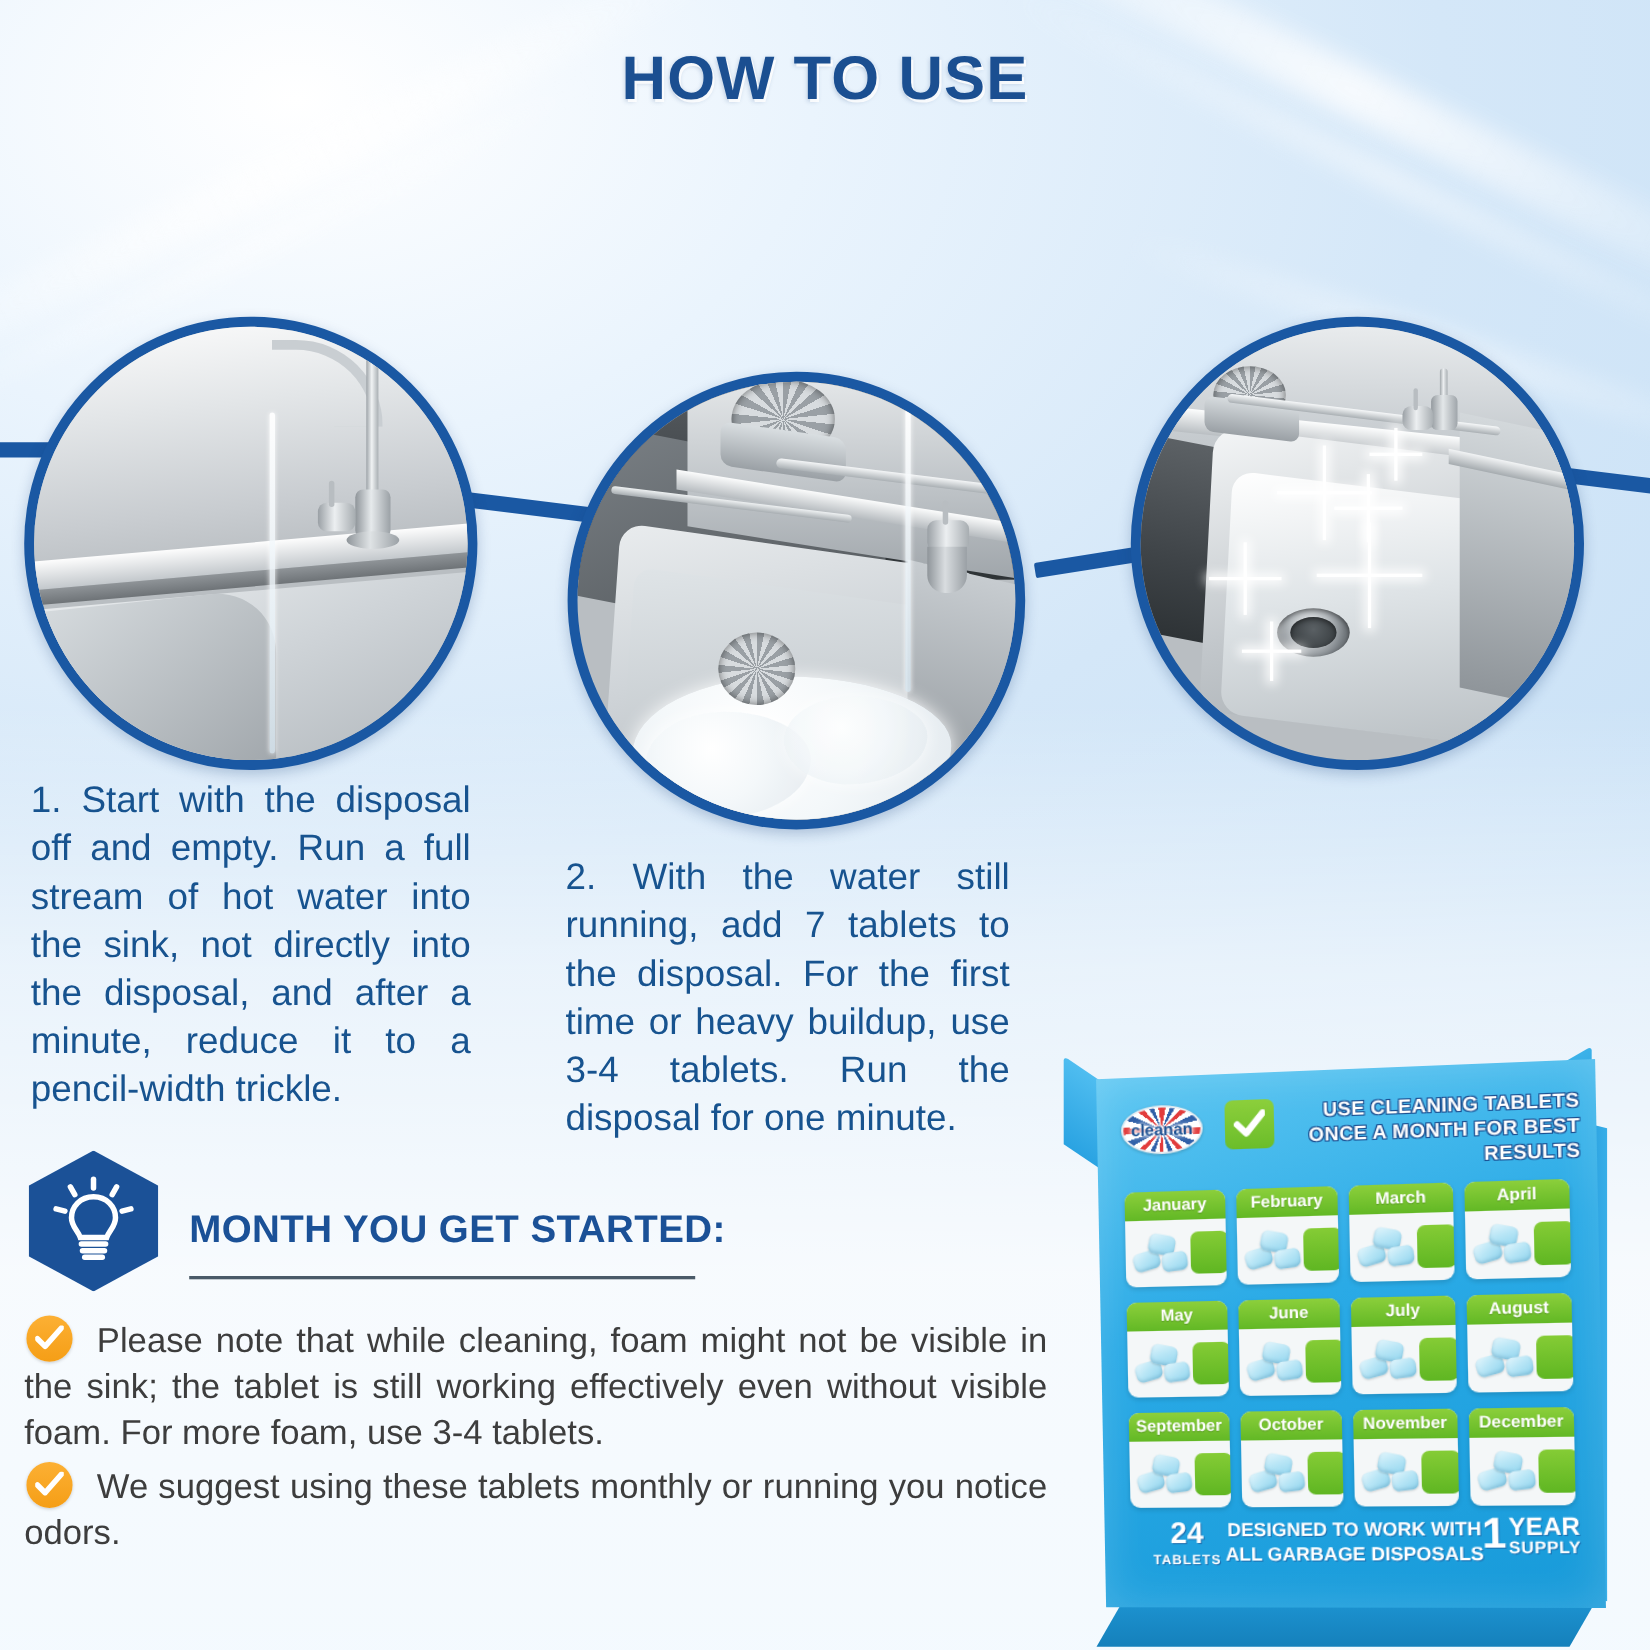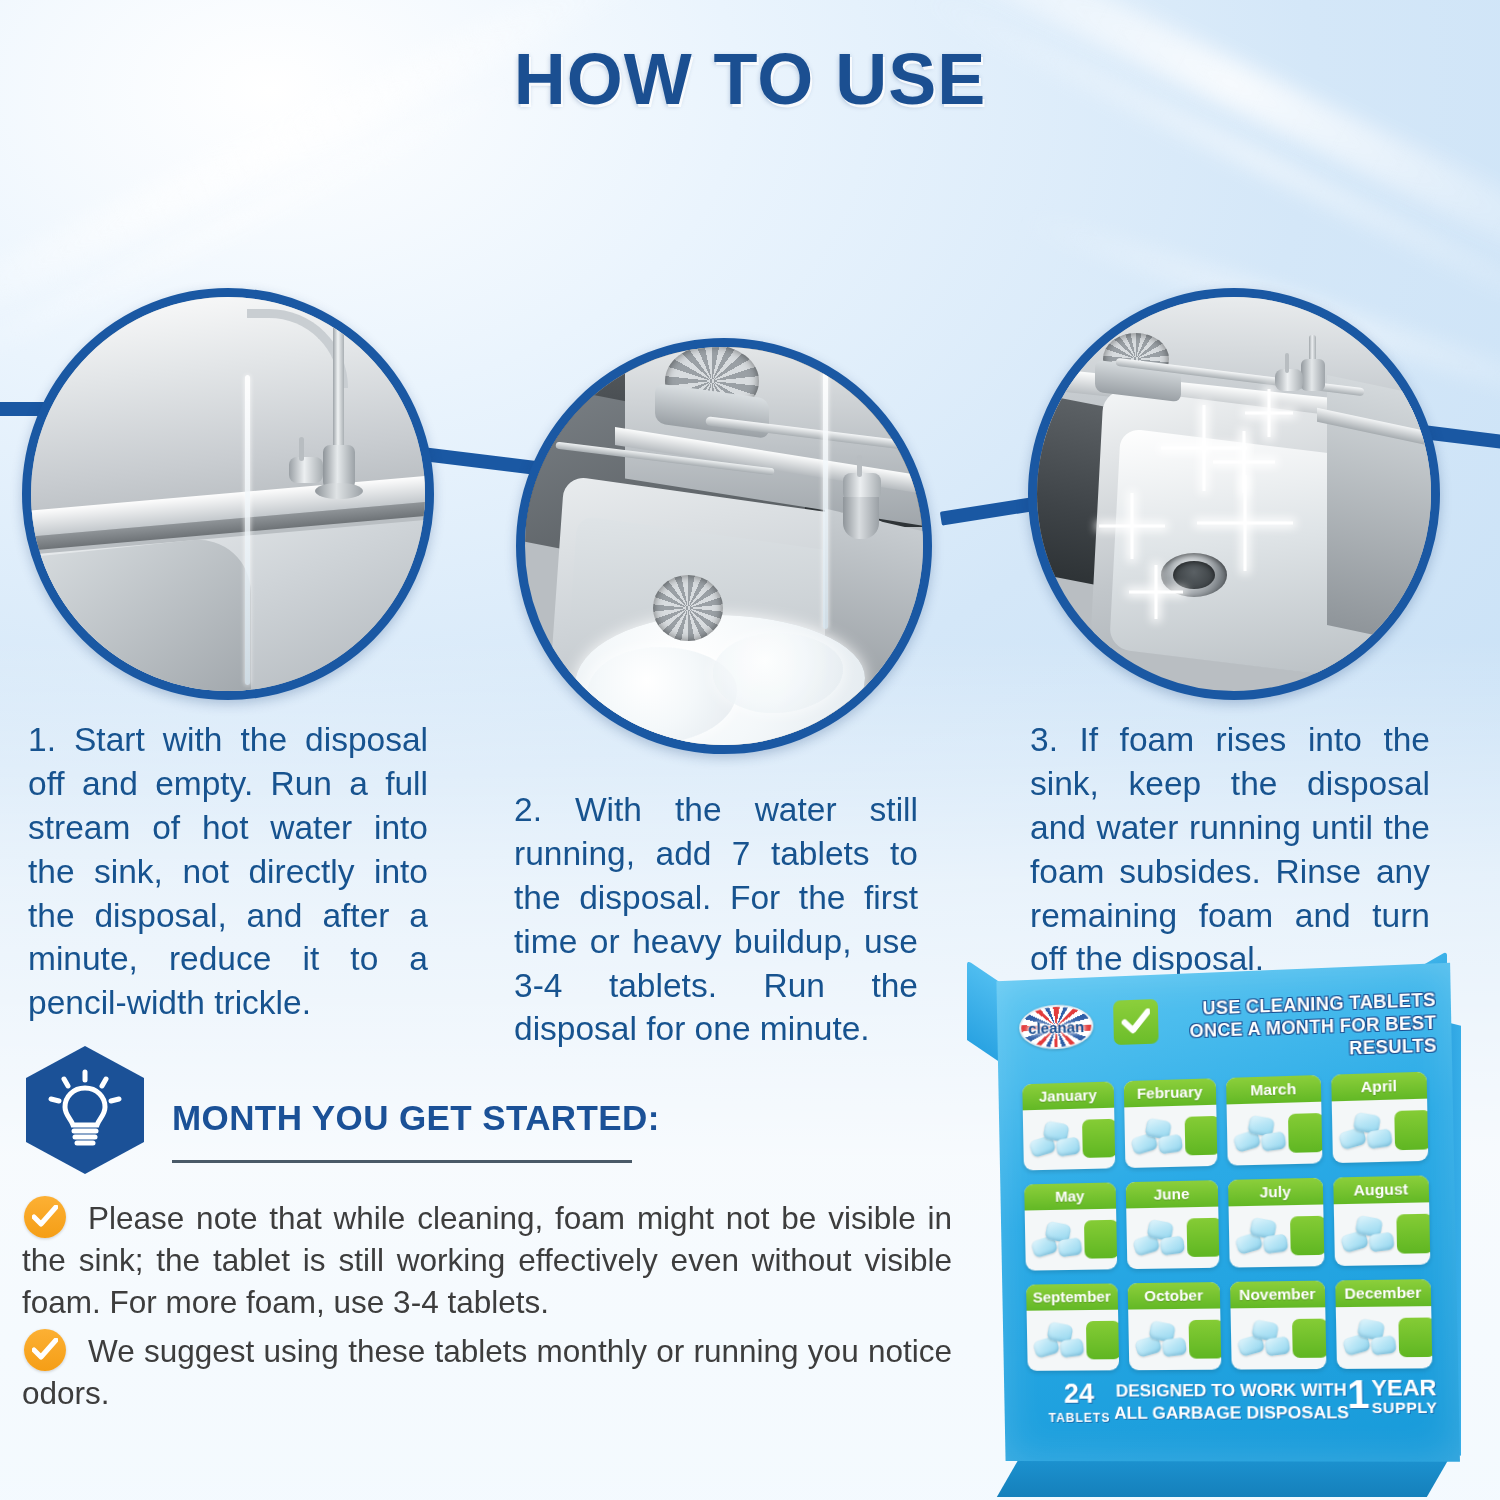--- a/index.html
+++ b/index.html
@@ -28,21 +28,21 @@
   .streak-d{left:880px;top:150px;width:760px;height:22px;transform:rotate(26deg);opacity:.55;}
   .streak-e{left:1000px;top:300px;width:620px;height:26px;transform:rotate(18deg);opacity:.5;}
   .bg-lower{
     position:absolute;left:0;right:0;top:640px;bottom:0;
     background:linear-gradient(180deg,rgba(255,255,255,0) 0%,rgba(255,255,255,.55) 28%,rgba(255,255,255,.85) 60%,rgba(246,251,255,.95) 100%);
   }
 
   
   .title{
     position:absolute;top:38px;left:0;right:0;text-align:center;
-    font-size:72px;font-weight:bold;letter-spacing:1px;
+    font-size:56px;font-weight:bold;letter-spacing:1px;
     color:#1b4f91;
     text-shadow:2px 3px 0 rgba(255,255,255,.85), 0 2px 5px rgba(20,60,120,.28);
     font-family:"Liberation Sans", sans-serif;
   }
   .pill{
     position:absolute;top:176px;left:50%;transform:translateX(-50%);
     background:linear-gradient(180deg,#3670b4 0%,#2a5fa4 55%,#24528f 100%);
     border-radius:60px;
     padding:18px 56px 22px;
     box-shadow:0 4px 10px rgba(20,60,120,.3);
@@ -104,21 +104,20 @@
     position:absolute;border-radius:48% 52% 55% 45%/50% 45% 55% 50%;
     background:radial-gradient(circle at 40% 35%,#ffffff 0%,#f4f8fa 45%,#e2e9ee 100%);
     box-shadow:0 0 16px rgba(255,255,255,.9);
   }
 
   
   .step{
     position:absolute;color:#17538f;
     font-size:33.5px;line-height:1.31;text-align:justify;
     font-family:"Liberation Sans", sans-serif;
-    margin-top:12px;
   }
 
   
   .hex{
     position:absolute;width:118px;height:128px;
     background:#1b5197;
     clip-path:polygon(50% 0%,100% 25%,100% 75%,50% 100%,0% 75%,0% 25%);
     display:flex;align-items:center;justify-content:center;
   }
   .byg-title{
@@ -319,21 +318,20 @@
       <div class="sparkle" style="left:176px;top:134px;width:62px;height:62px;"></div>
       <div class="sparkle" style="left:62px;top:196px;width:66px;height:66px;"></div>
       <div class="sparkle" style="left:160px;top:178px;width:96px;height:96px;"></div>
       <div class="sparkle" style="left:92px;top:268px;width:54px;height:54px;"></div>
       <div class="sparkle" style="left:208px;top:92px;width:48px;height:48px;"></div>
     </div>
   </div>
 
   <div class="step" style="left:28px;top:706px;width:400px;">1. Start with the disposal off and empty. Run a full stream of hot water into the sink, not directly into the disposal, and after a minute, reduce it to a pencil-width trickle.</div>
   <div class="step" style="left:514px;top:776px;width:404px;">2. With the water still running, add 7 tablets to the disposal. For the first time or heavy buildup, use 3-4 tablets. Run the disposal for one minute.</div>
-  <div class="step" style="left:1030px;top:706px;width:400px;">3. If foam rises into the sink, keep the disposal and water running until the foam subsides. Rinse any remaining foam and turn off the disposal.</div>
 
   <div class="hex" style="left:26px;top:1046px;">
     <svg width="74" height="84" viewBox="0 0 74 84">
       <g fill="none" stroke="#ffffff" stroke-width="5" stroke-linecap="round">
         <path d="M37 20 C25 20 17 29 17 39 C17 47 23 51 25 57 L49 57 C51 51 57 47 57 39 C57 29 49 20 37 20 Z"></path>
         <line x1="37" y1="4" x2="37" y2="12"></line>
         <line x1="16" y1="11" x2="20" y2="18"></line>
         <line x1="58" y1="11" x2="54" y2="18"></line>
         <line x1="3" y1="31" x2="11" y2="33"></line>
         <line x1="71" y1="31" x2="63" y2="33"></line>

